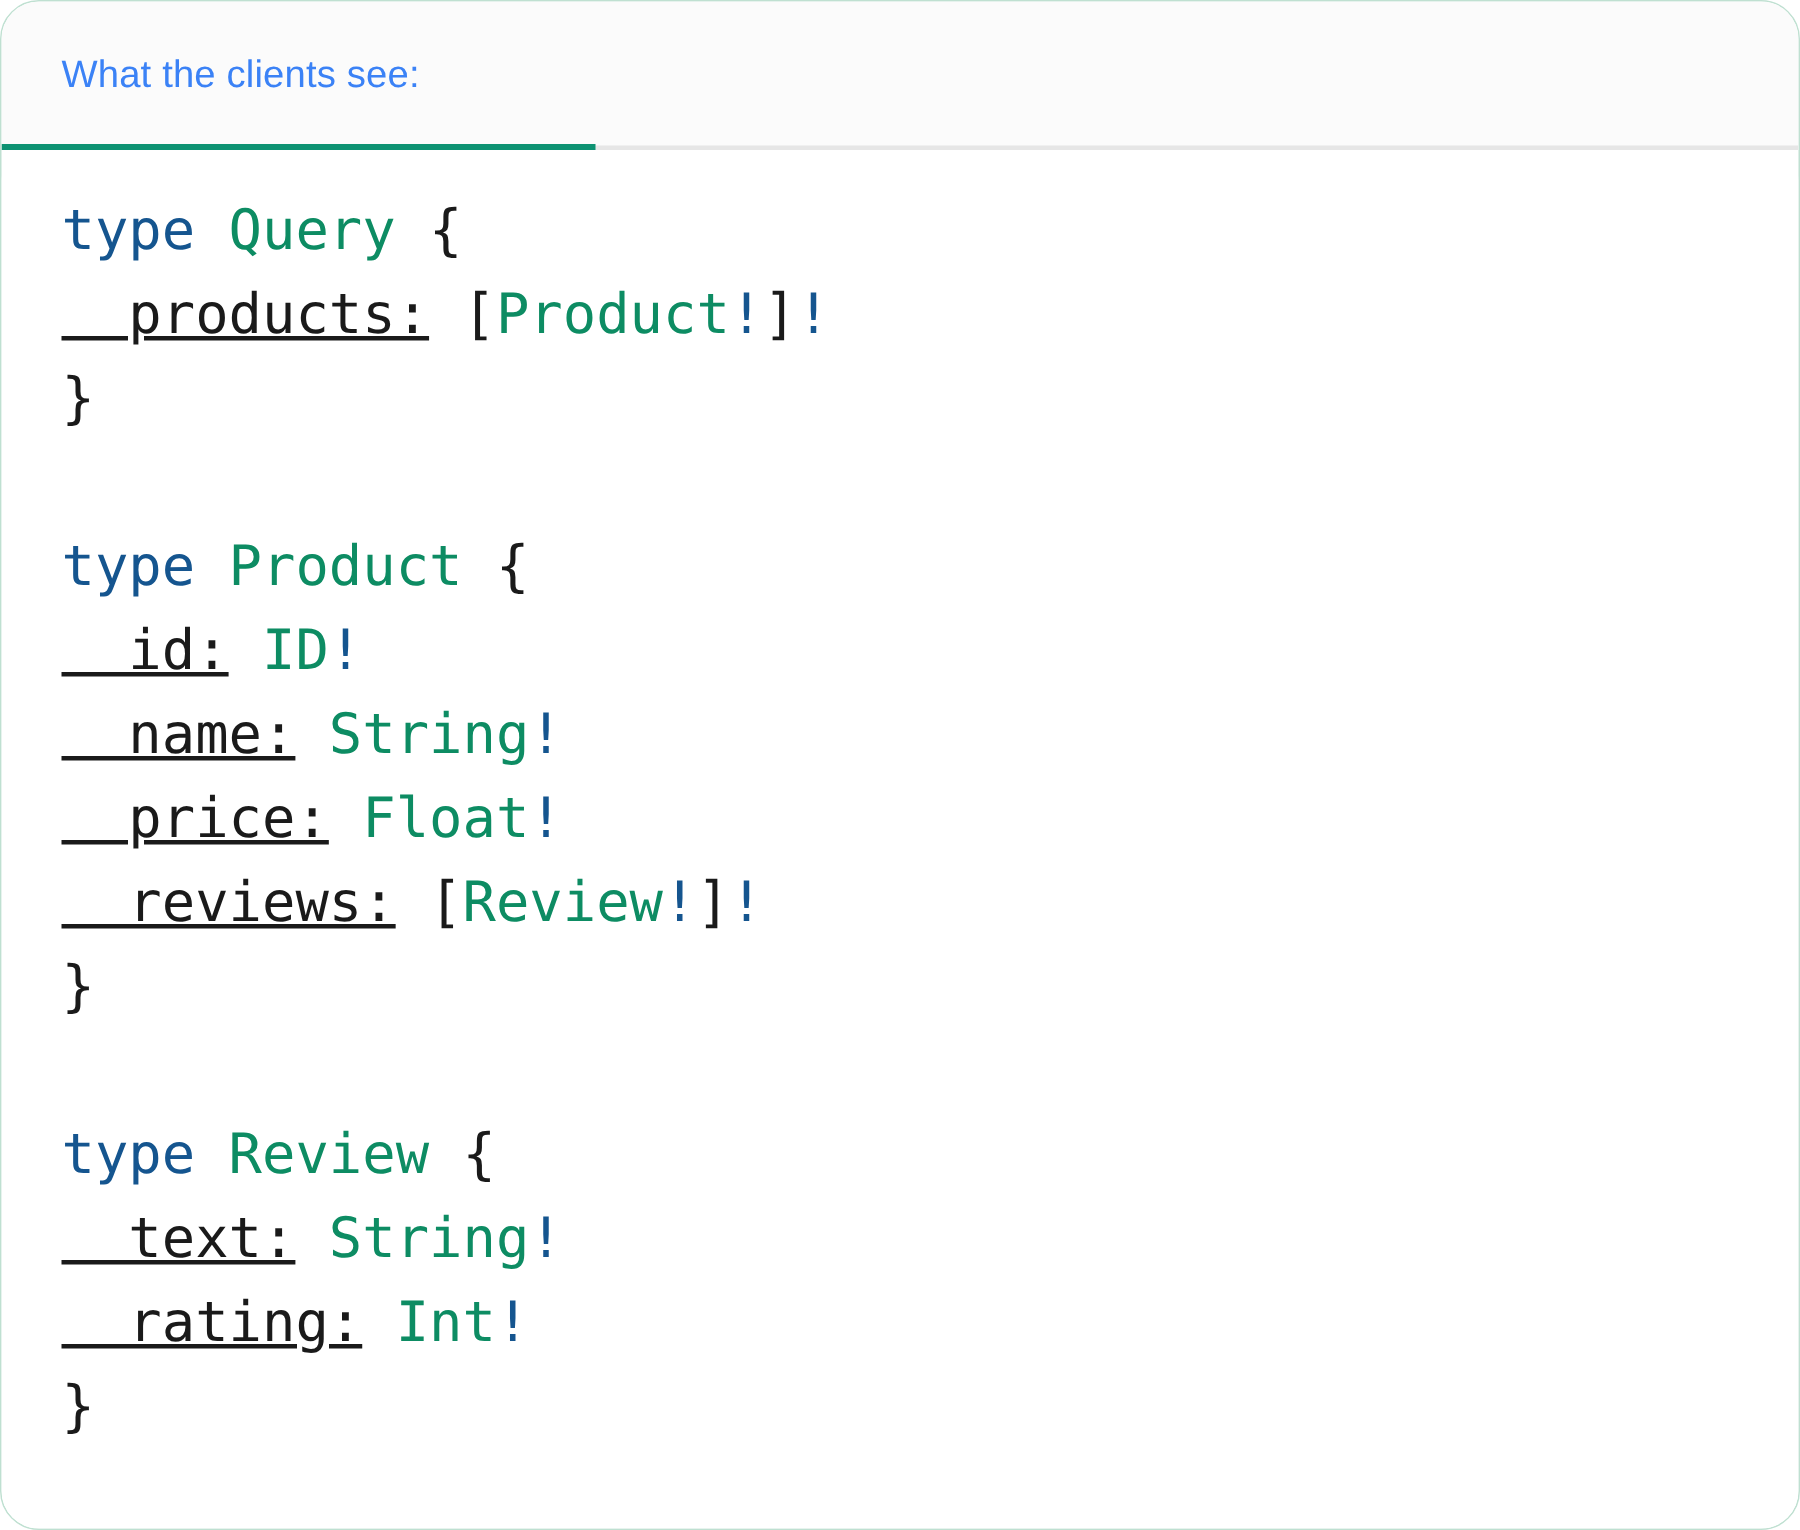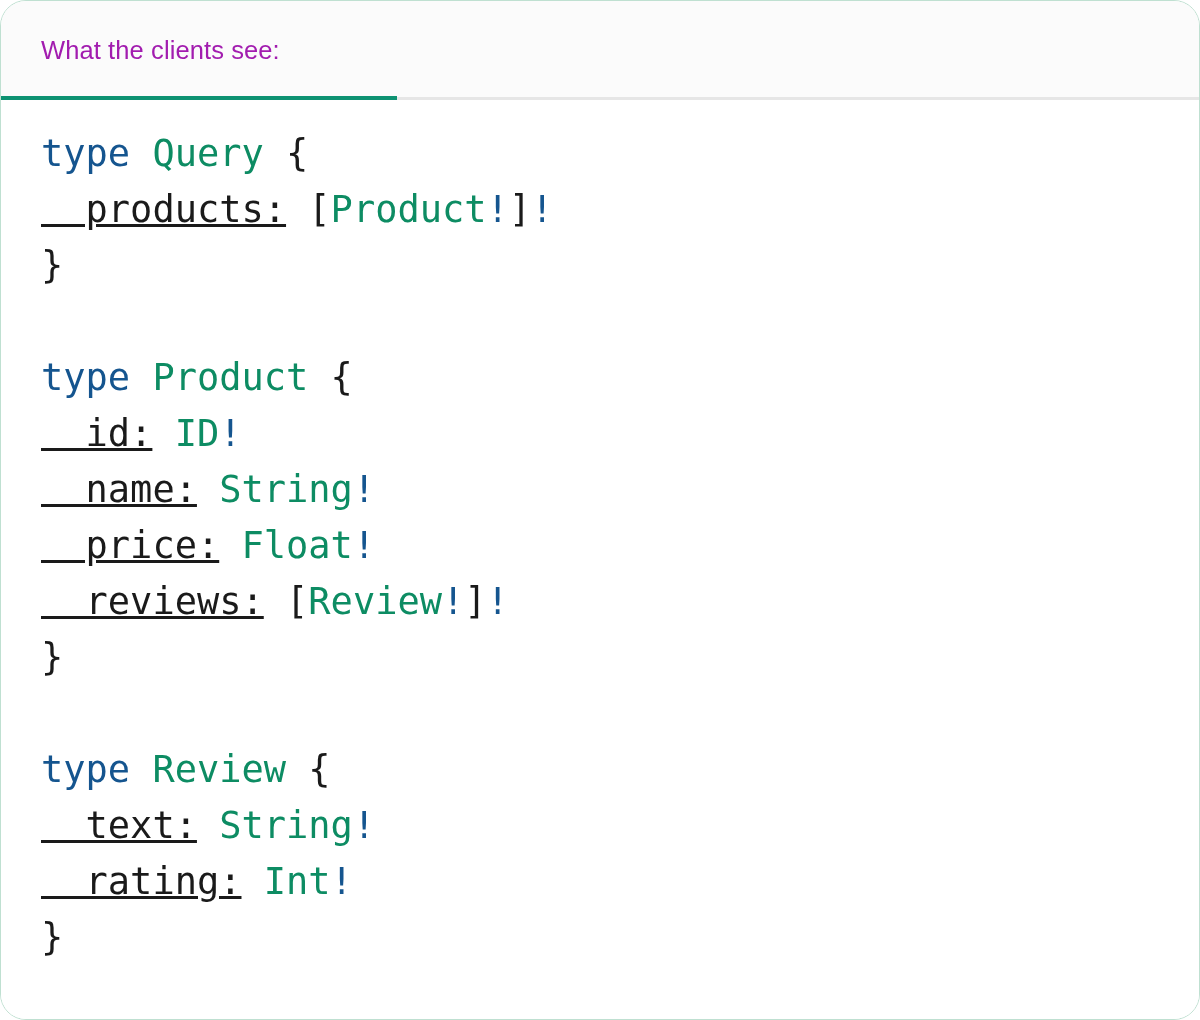--- a/index.html
+++ b/index.html
@@ -56,21 +56,21 @@
     align-items: center;
     background: transparent;
     border: 0;
     cursor: pointer;
     font-family: "Liberation Sans", sans-serif;
   }
   .tab-label {
     font-size: 25.5px;
     line-height: 1;
     letter-spacing: 0.1px;
-    color: #a21caf;
+    color: #3b82f6;
     white-space: nowrap;
   }
   .tab-underline {
     position: absolute;
     left: 0;
     bottom: 0;
     width: 396px;
     height: 4px;
     background: #0d9272;
   }

